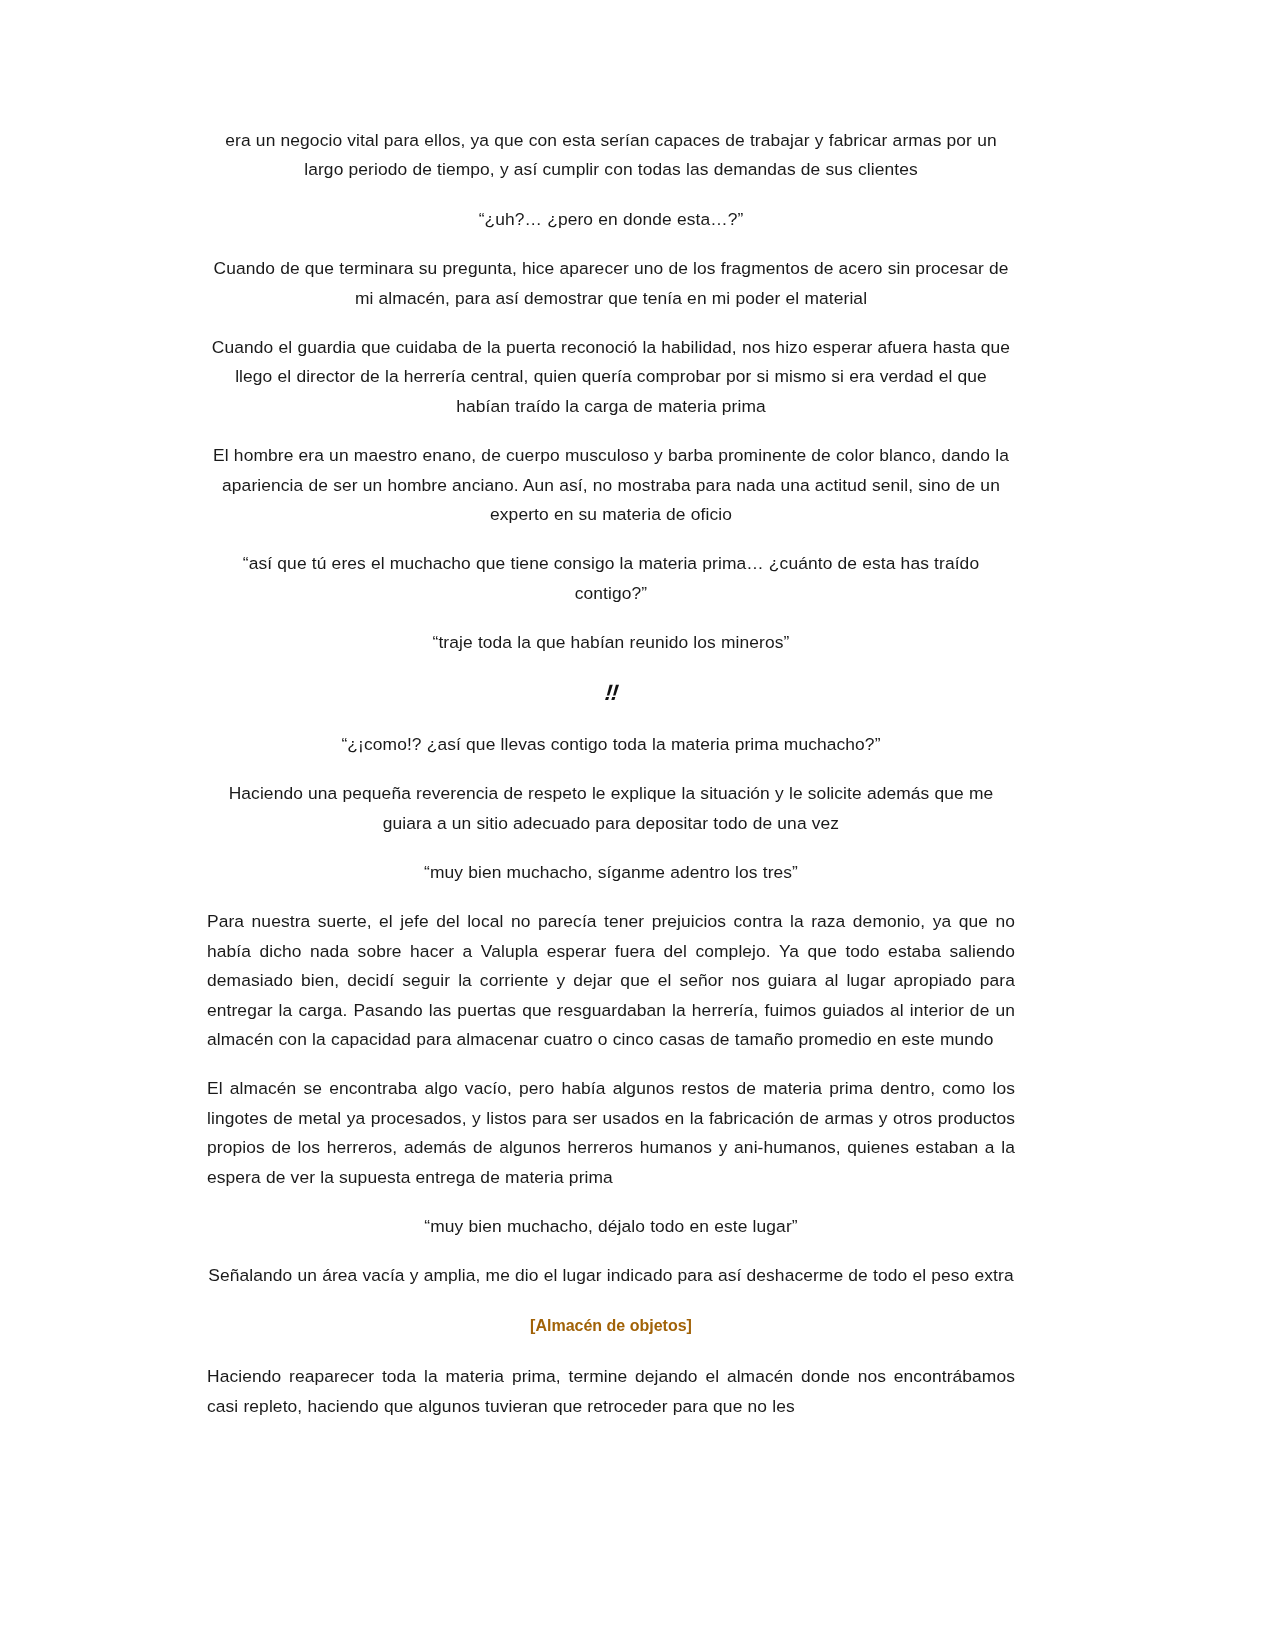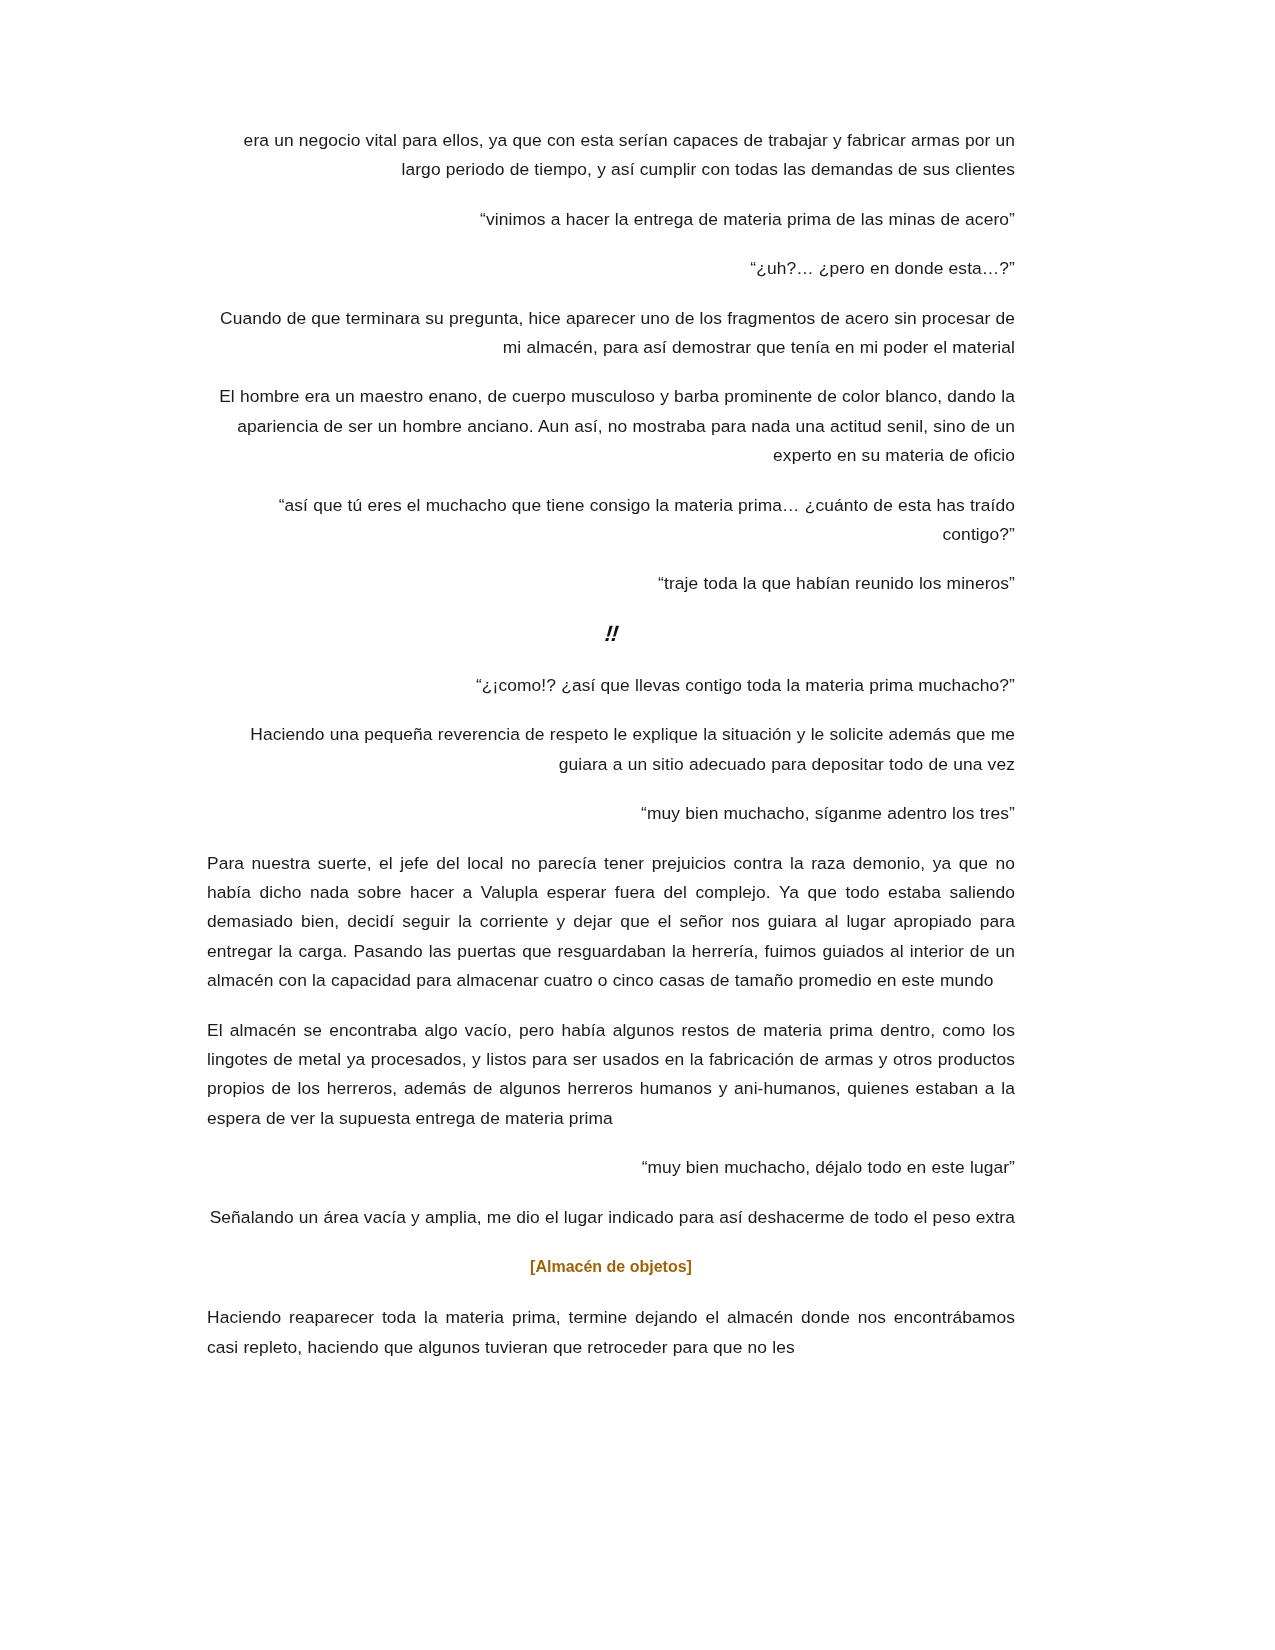--- a/index.html
+++ b/index.html
@@ -30,21 +30,21 @@
     width: 808px;
   }
 
   
   .para {
     font-family: "Liberation Sans Narrow", "Liberation Sans", sans-serif;
     font-size: 17.4px;
     line-height: 29.4px;
     color: #1a1a1a;
     margin: 0 0 20px 0;
-    text-align: right;
+    text-align: center;
     letter-spacing: 0.1px;
     word-spacing: 0.2px;
     -webkit-font-smoothing: antialiased;
   }
 
   .para.justify {
     text-align: justify;
     text-justify: inter-word;
   }
 
@@ -83,26 +83,26 @@
   }
 </style>
 </head>
 <body>
 
 <div class="page">
   <div class="content">
 
     <p class="para">era un negocio vital para ellos, ya que con esta serían capaces de trabajar y fabricar armas por un largo periodo de tiempo, y así cumplir con todas las demandas de sus clientes</p>
 
-    <p class="para">“vinimos a hacer la entrega de materia prima de las minas de acero”</p>
 
     <p class="para">“¿uh?… ¿pero en donde esta…?”</p>
 
     <p class="para">Cuando de que terminara su pregunta, hice aparecer uno de los fragmentos de acero sin procesar de mi almacén, para así demostrar que tenía en mi poder el material</p>
 
+    <p class="para">Cuando el guardia que cuidaba de la puerta reconoció la habilidad, nos hizo esperar afuera hasta que llego el director de la herrería central, quien quería comprobar por si mismo si era verdad el que habían traído la carga de materia prima</p>
 
     <p class="para">El hombre era un maestro enano, de cuerpo musculoso y barba prominente de color blanco, dando la apariencia de ser un hombre anciano. Aun así, no mostraba para nada una actitud senil, sino de un experto en su materia de oficio</p>
 
     <p class="para">“así que tú eres el muchacho que tiene consigo la materia prima… ¿cuánto de esta has traído contigo?”</p>
 
     <p class="para">“traje toda la que habían reunido los mineros”</p>
 
     <div class="scene-break">
       <span class="glyph">!!</span>
     </div>

